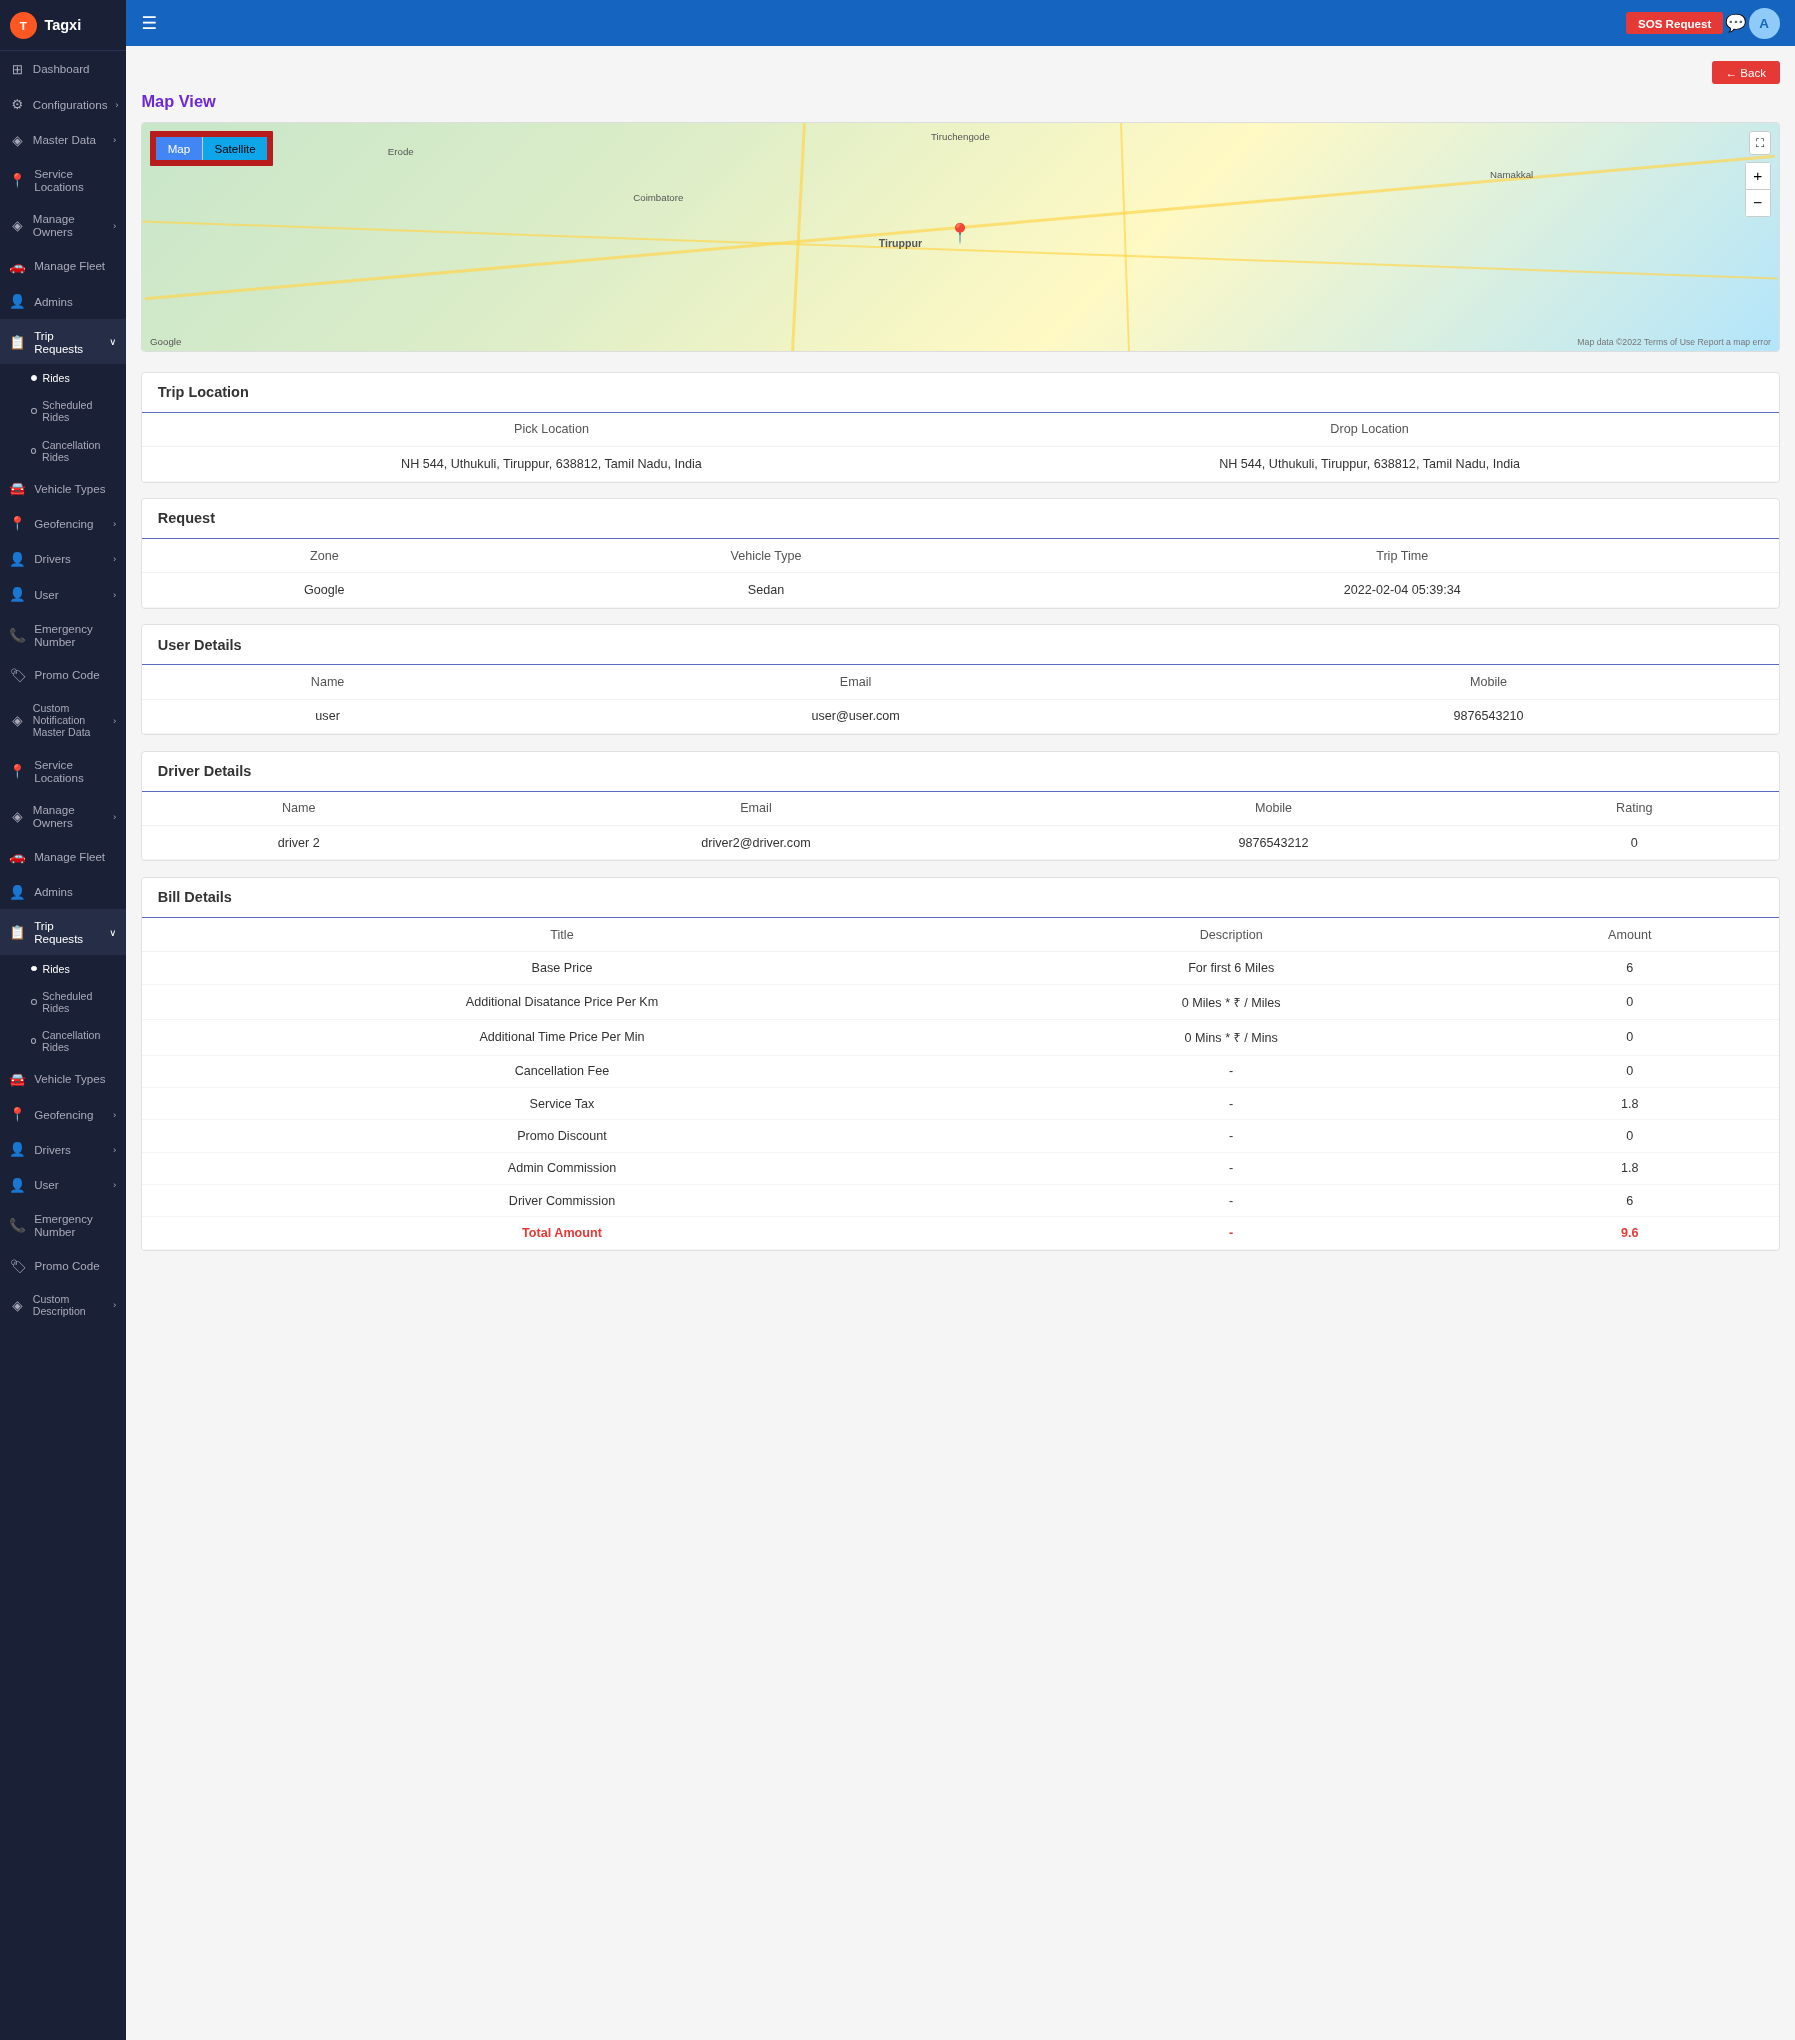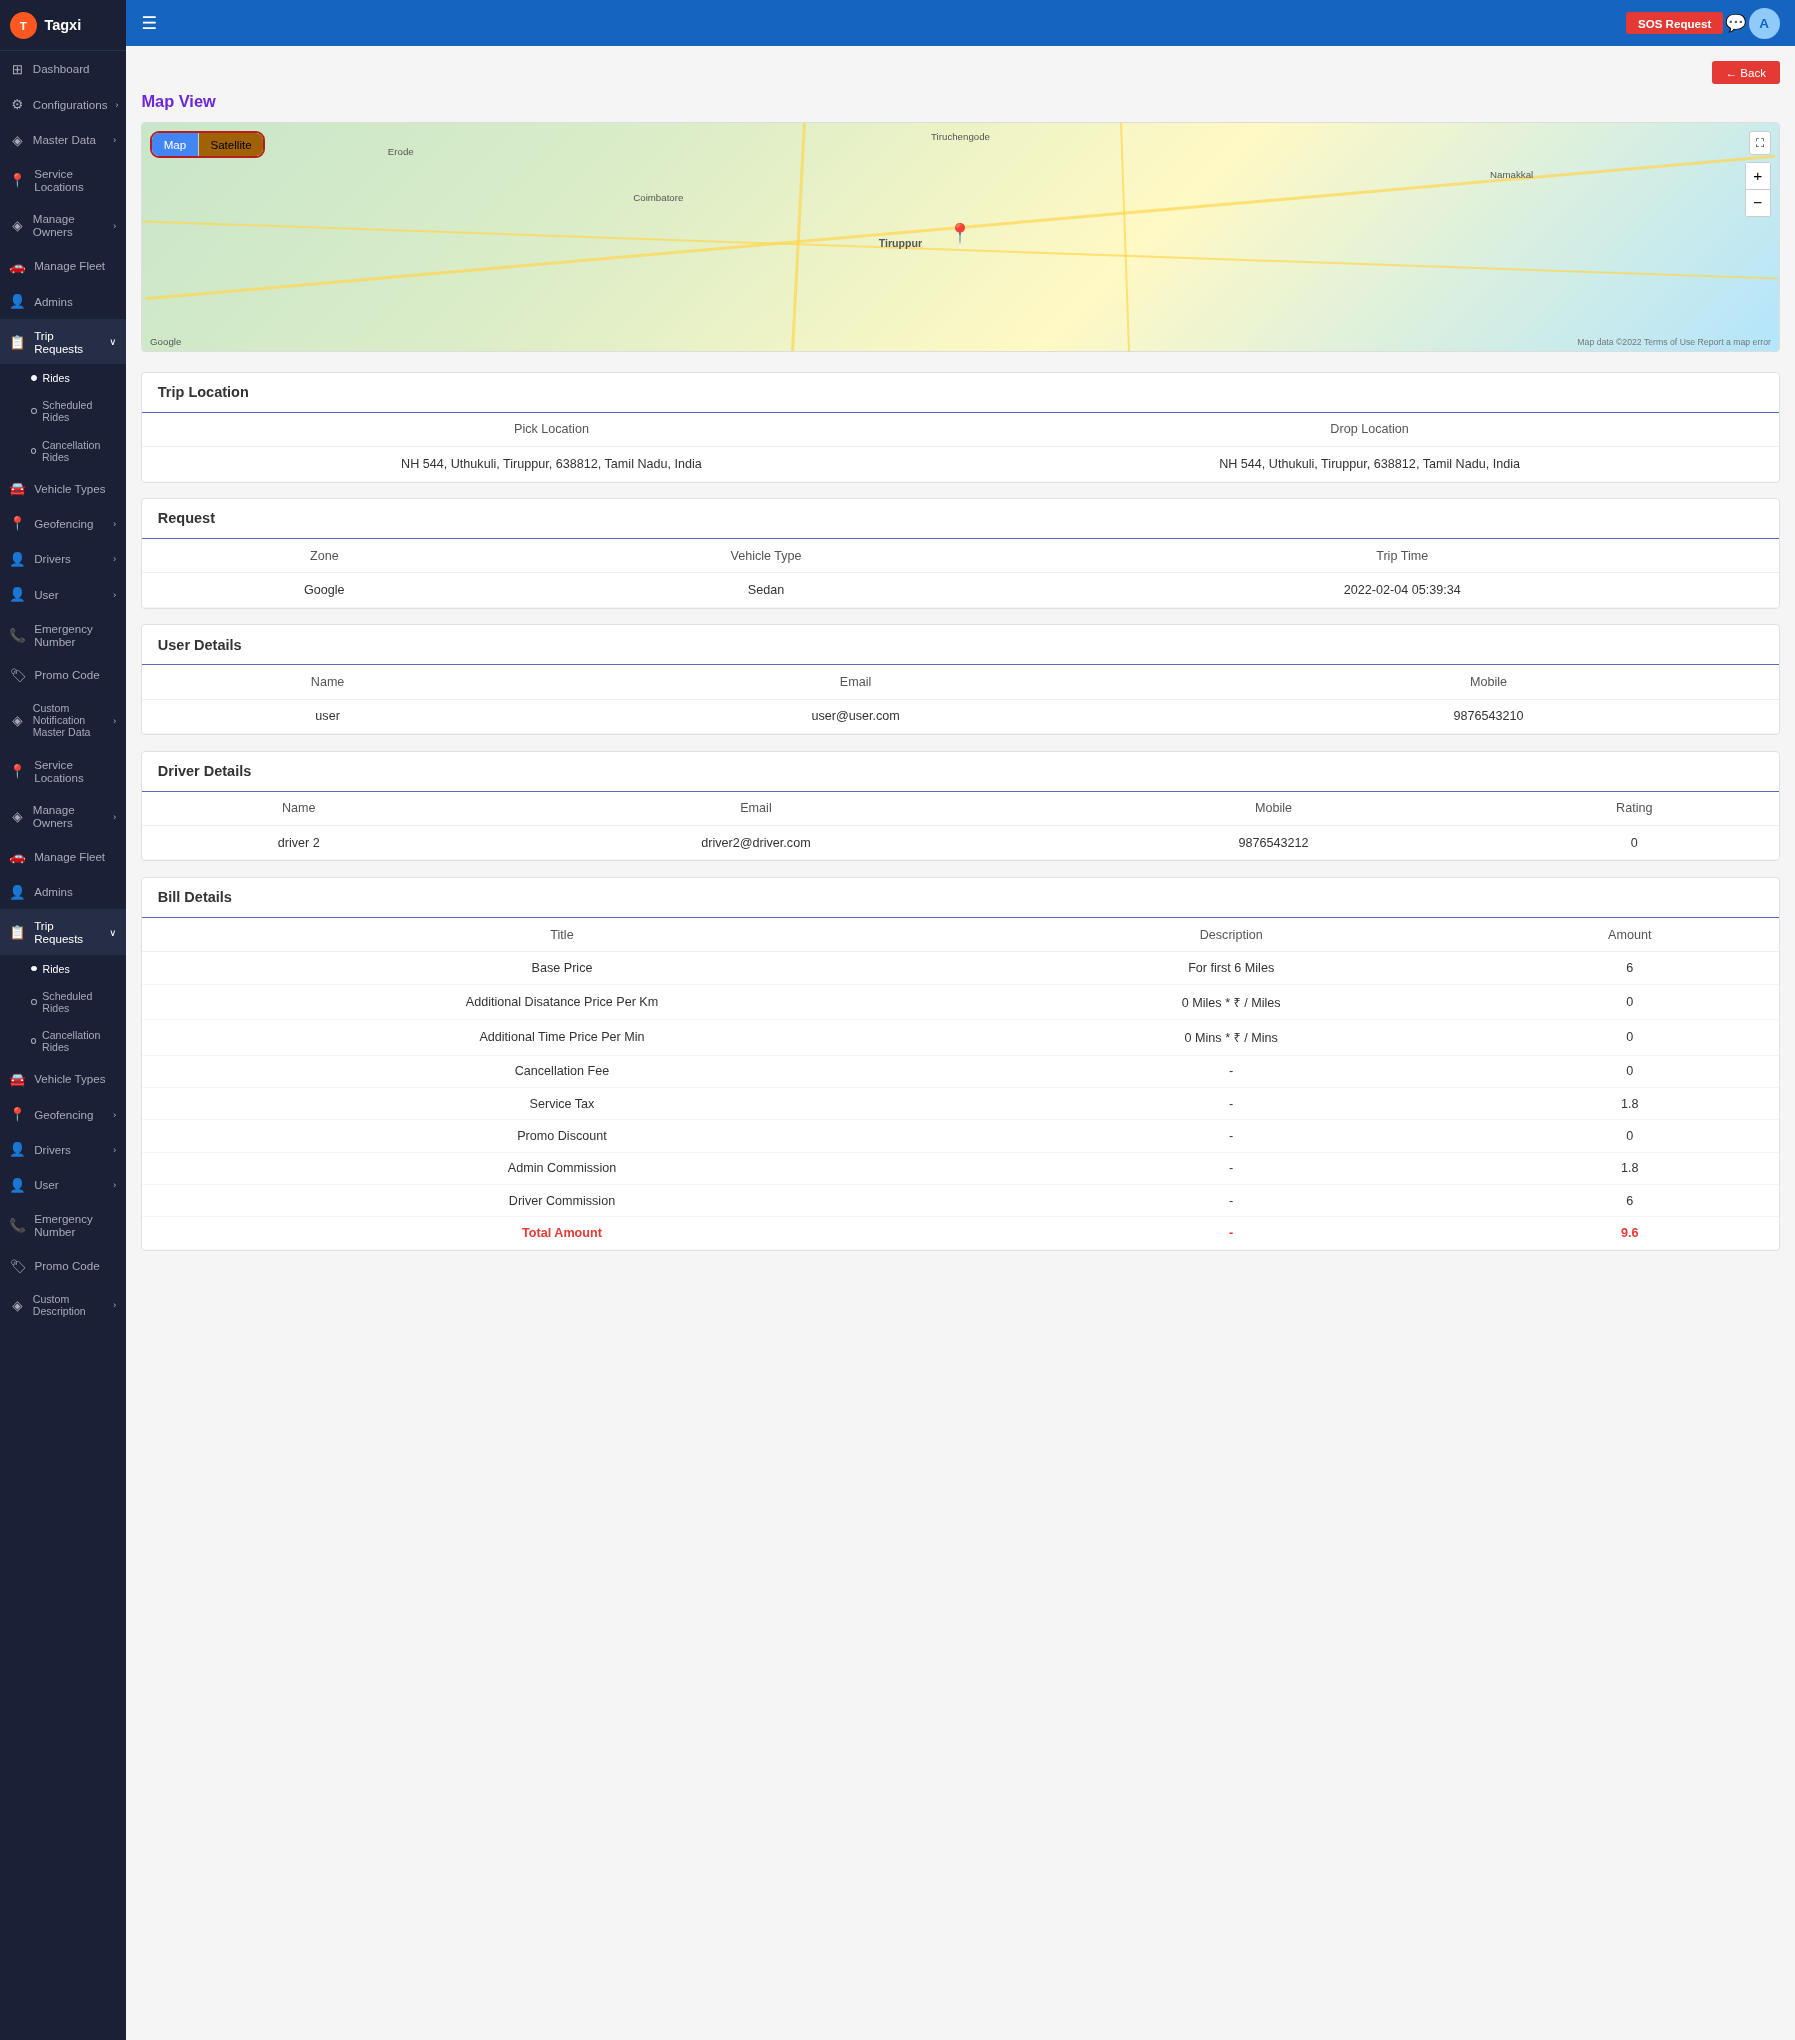--- a/index.html
+++ b/index.html
@@ -126,30 +126,30 @@
       border-radius: 3.9px;
       height: 230px;
       position: relative;
       overflow: hidden;
       margin-bottom: 19.3px;
     }
     .map-controls {
       position: absolute; top: 7.7px; left: 7.7px;
       display: flex; gap: 0;
       background: white;
-      border: 2px solid #b91c1c;
-      border-radius: 9px;
+      border: 6px solid #b91c1c;
+      border-radius: 1px;
       overflow: hidden;
       z-index: 10;
     }
     .map-btn {
       padding: 4.8px 11.6px;
       font-size: 11.6px;
       cursor: pointer;
-      background: #a16207;
+      background: #0ea5e9;
       border: none;
       border-right: 1px solid #ccc;
     }
     .map-btn:last-child { border-right: none; }
     .map-btn.active { background: #4285f4; color: white; }
     .map-fullscreen {
       position: absolute; top: 7.7px; right: 7.7px;
       background: white;
       border: 1px solid #ccc;
       border-radius: 2.9px;

